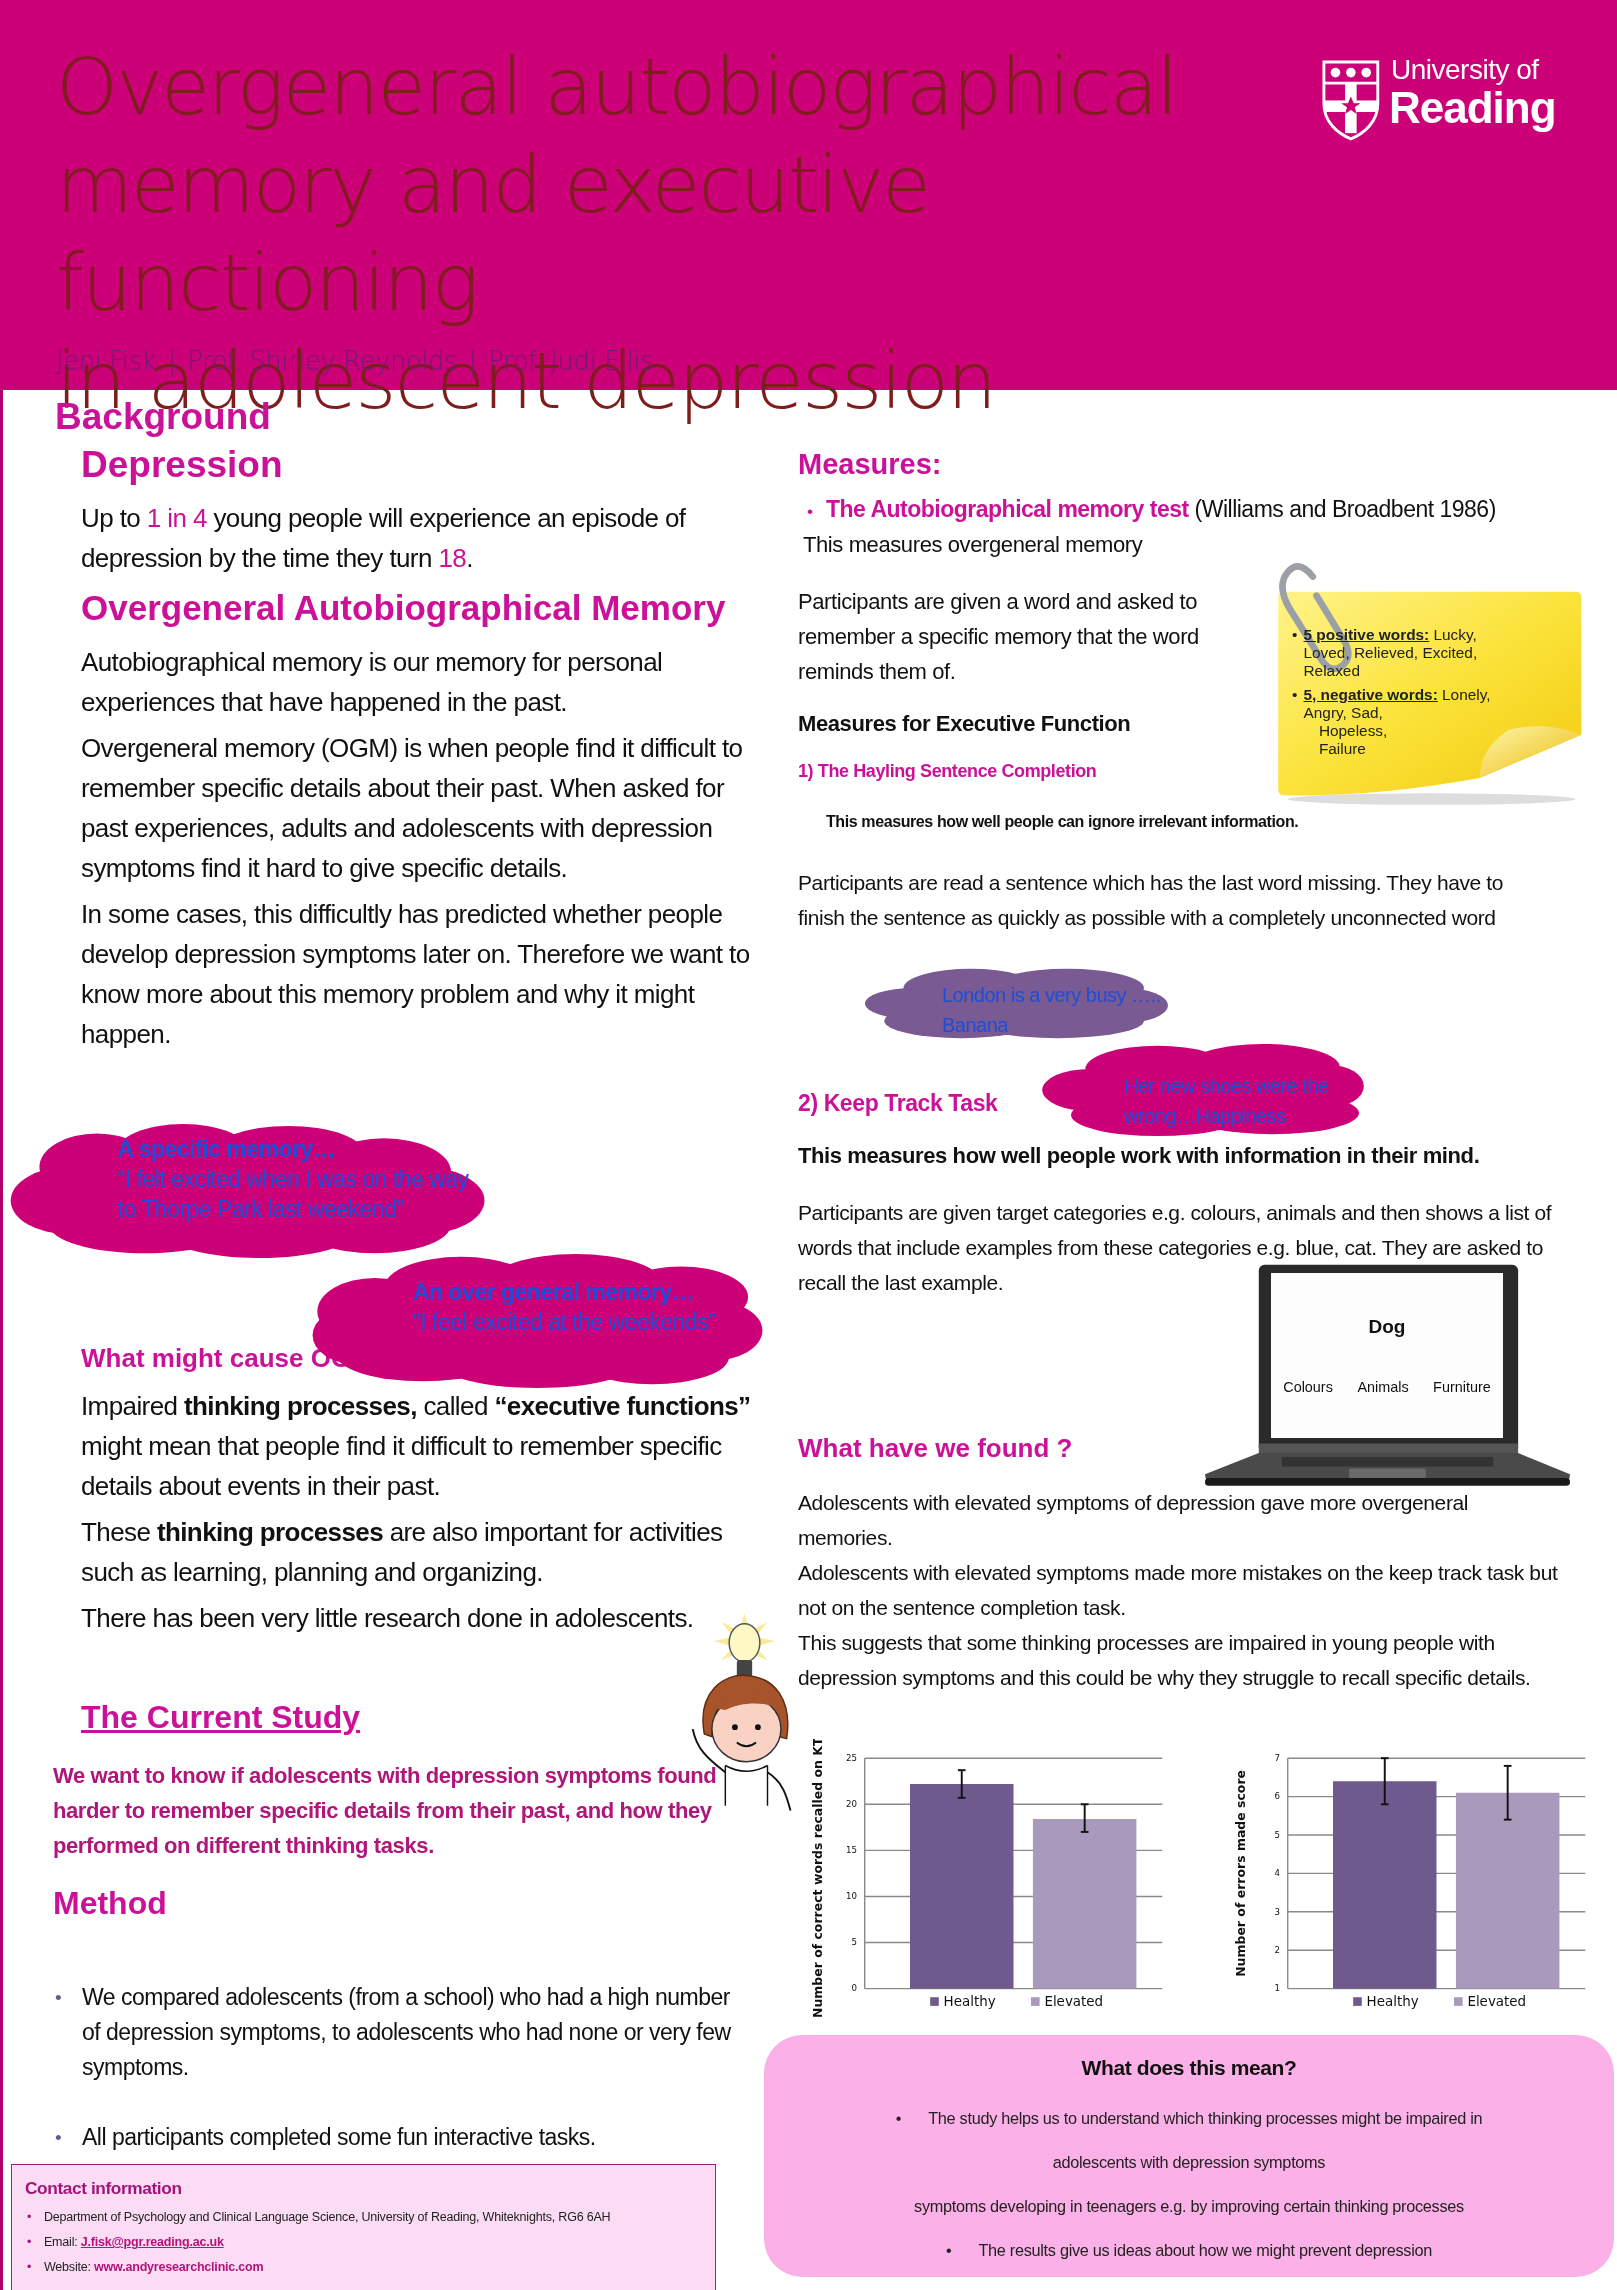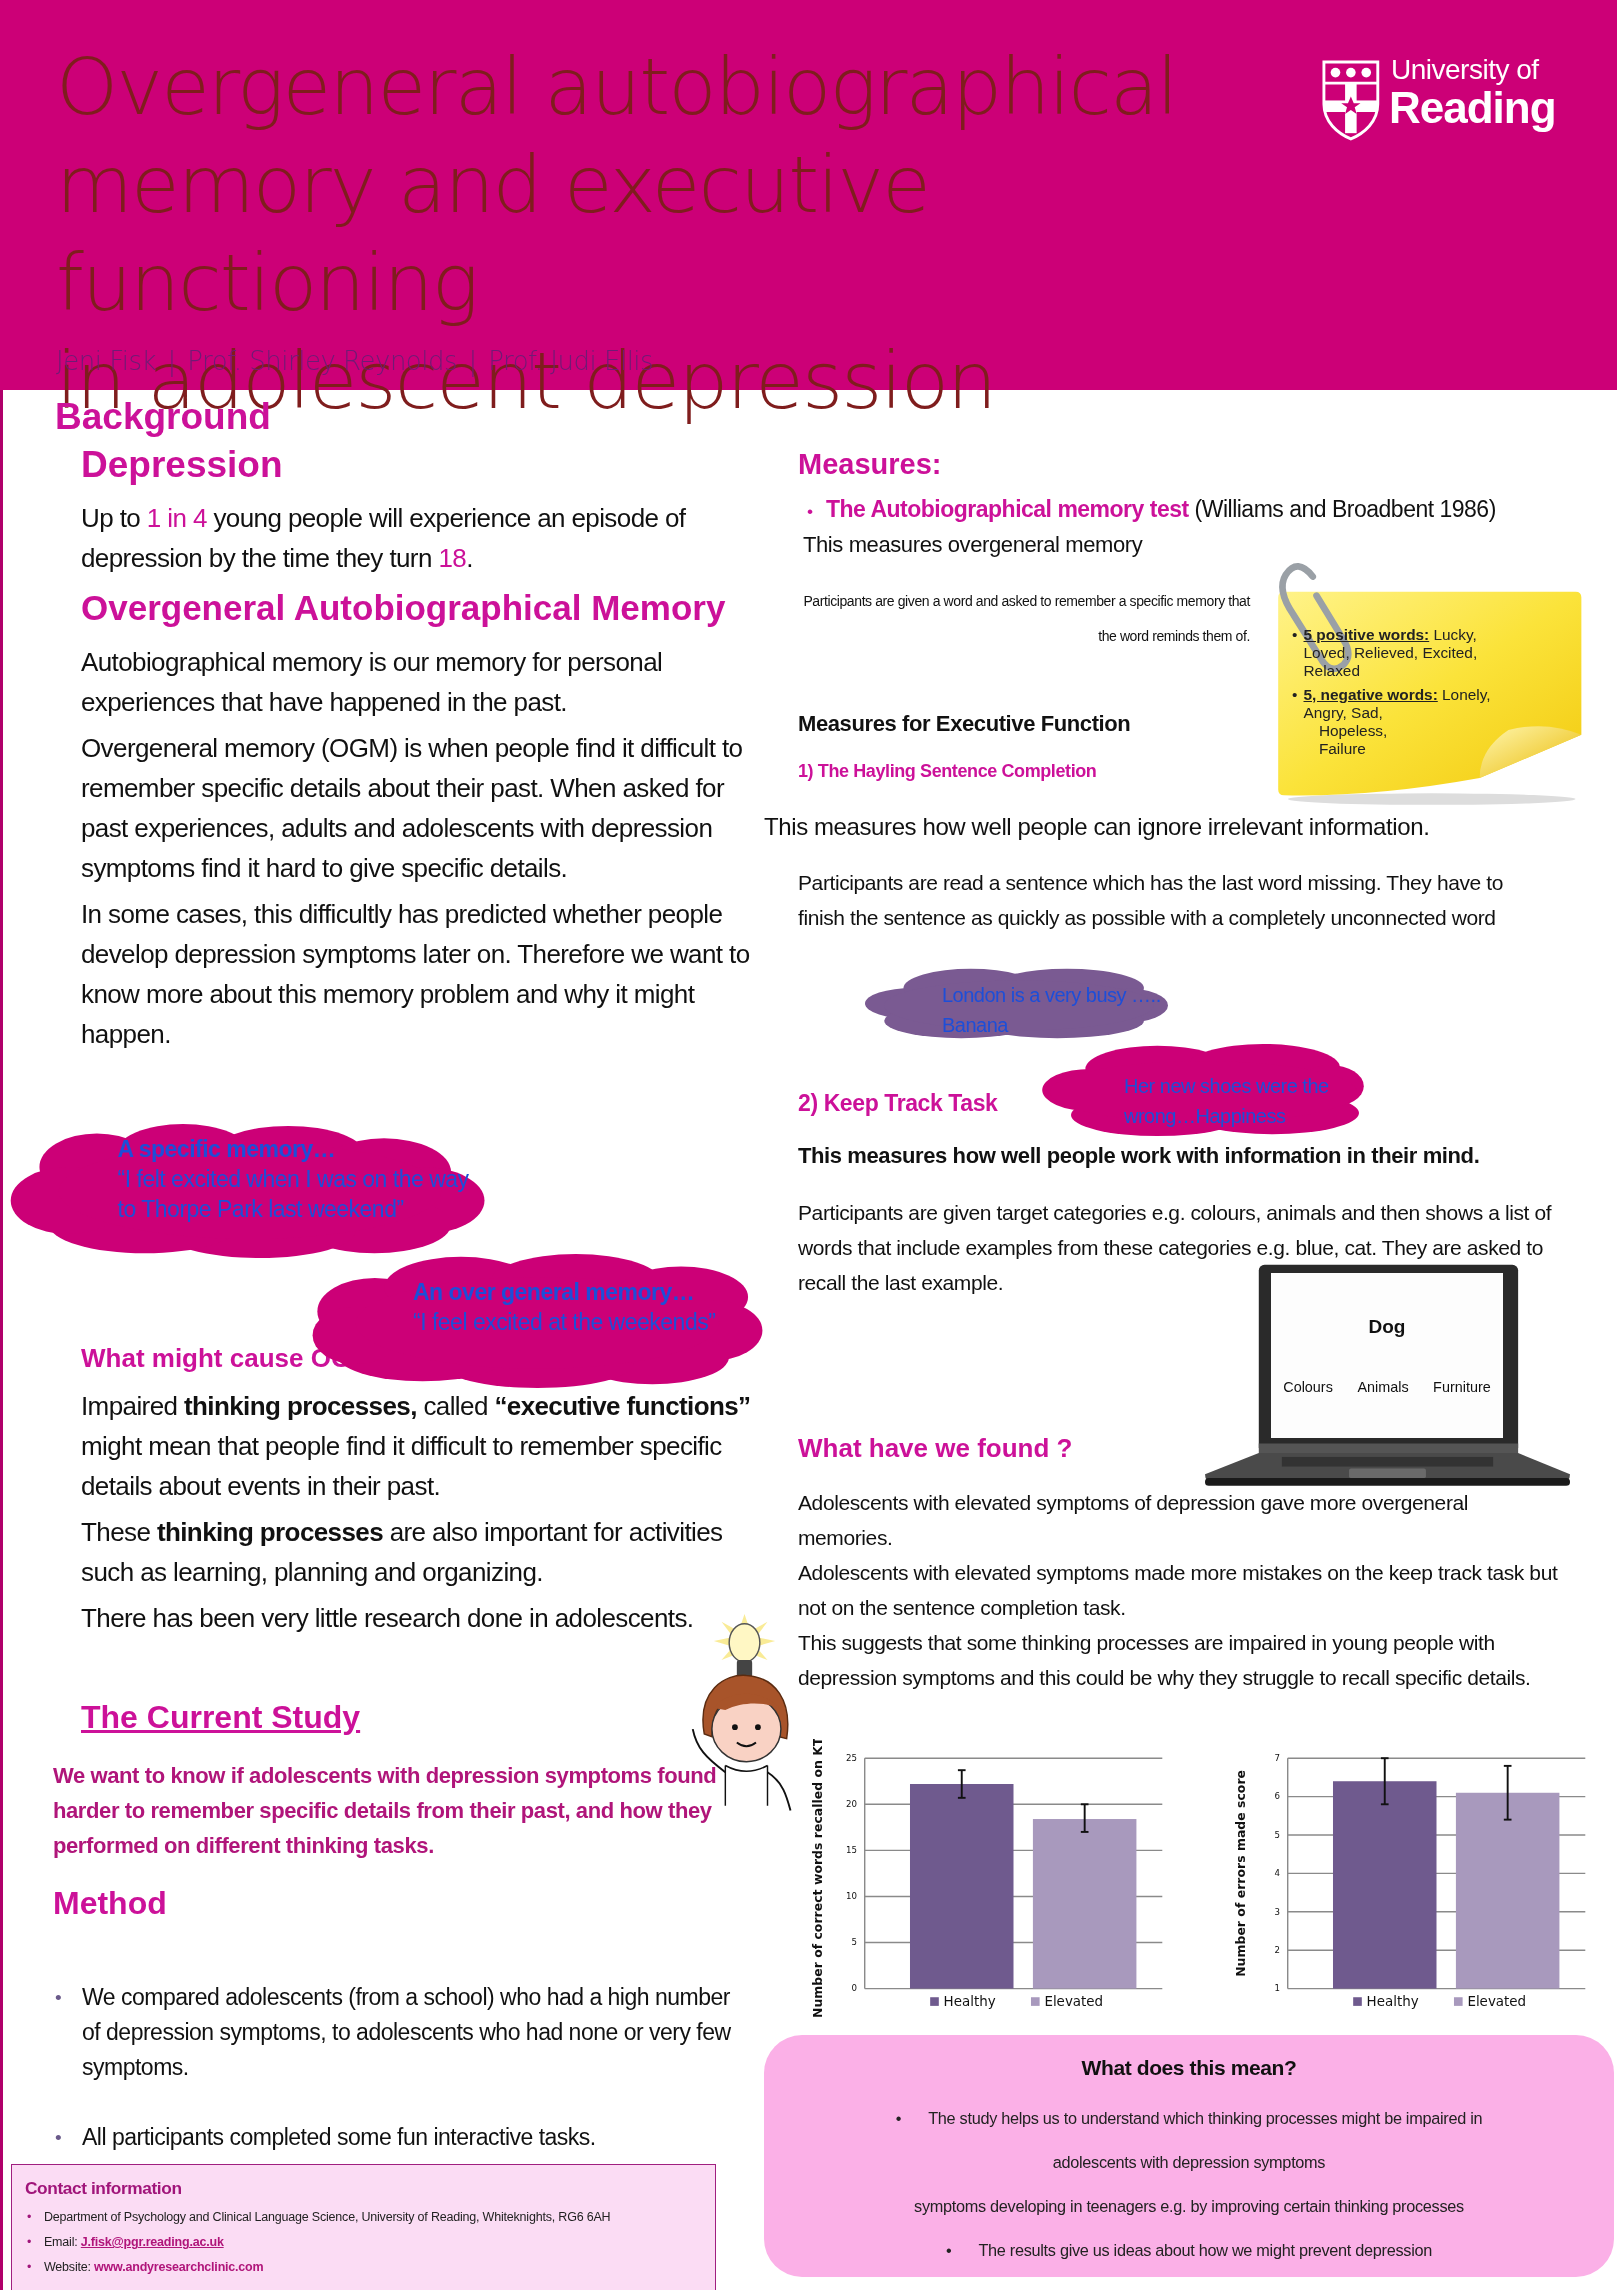--- a/index.html
+++ b/index.html
@@ -67,24 +67,24 @@
 
   
   #girl { left: 687px; top: 1614px; width: 115px; height: 211px; }
 
   
   #measures-title { left: 798px; top: 448px; font-size: 29px; }
   #amt-item { left: 807px; top: 492px; font-size: 23px; line-height: 35px; letter-spacing: -0.5px; }
   #amt-item .bullet { color: #cc1199; margin-right: 13.4px; font-size: 17.3px; }
   #amt-item .amt-name { color: #cc1199; font-weight: 700; }
   #amt-desc { left: 803px; top: 532px; font-size: 22px; letter-spacing: -0.4px; }
-  #amt-part { left: 798px; top: 584px; width: 452px; font-size: 14px; line-height: 35px; letter-spacing: -0.4px; text-align: right; }
+  #amt-part { left: 798px; top: 584px; width: 452px; font-size: 22px; line-height: 35px; letter-spacing: -0.4px; }
   #ef-title { left: 798px; top: 711px; font-size: 22px; font-weight: 700; letter-spacing: -0.4px; }
   #hayling-title { left: 798px; top: 761px; font-size: 18px; font-weight: 700; color: #cc1199; letter-spacing: -0.4px; }
-  #hayling-bold { left: 764px; top: 813px; font-size: 24px; font-weight: 400; letter-spacing: -0.4px; }
+  #hayling-bold { left: 826px; top: 813px; font-size: 16px; font-weight: 700; letter-spacing: -0.4px; }
   #hayling-text { left: 798px; top: 865px; width: 730px; font-size: 21px; line-height: 35px; letter-spacing: -0.4px; }
 
   
   #note { left: 1259px; top: 557px; width: 331px; height: 252px; }
   #note-text { left: 1292px; top: 626px; width: 231px; font-size: 15.4px; line-height: 18px; color: #222; }
   #note-text .ni { position: relative; padding-left: 11.5px; margin-bottom: 5.8px; }
   #note-text .ni::before { content: "•"; position: absolute; left: 0; }
   #note-text u { font-weight: 700; }
   #note-text .ind { padding-left: 15.4px; display: block; }
 

